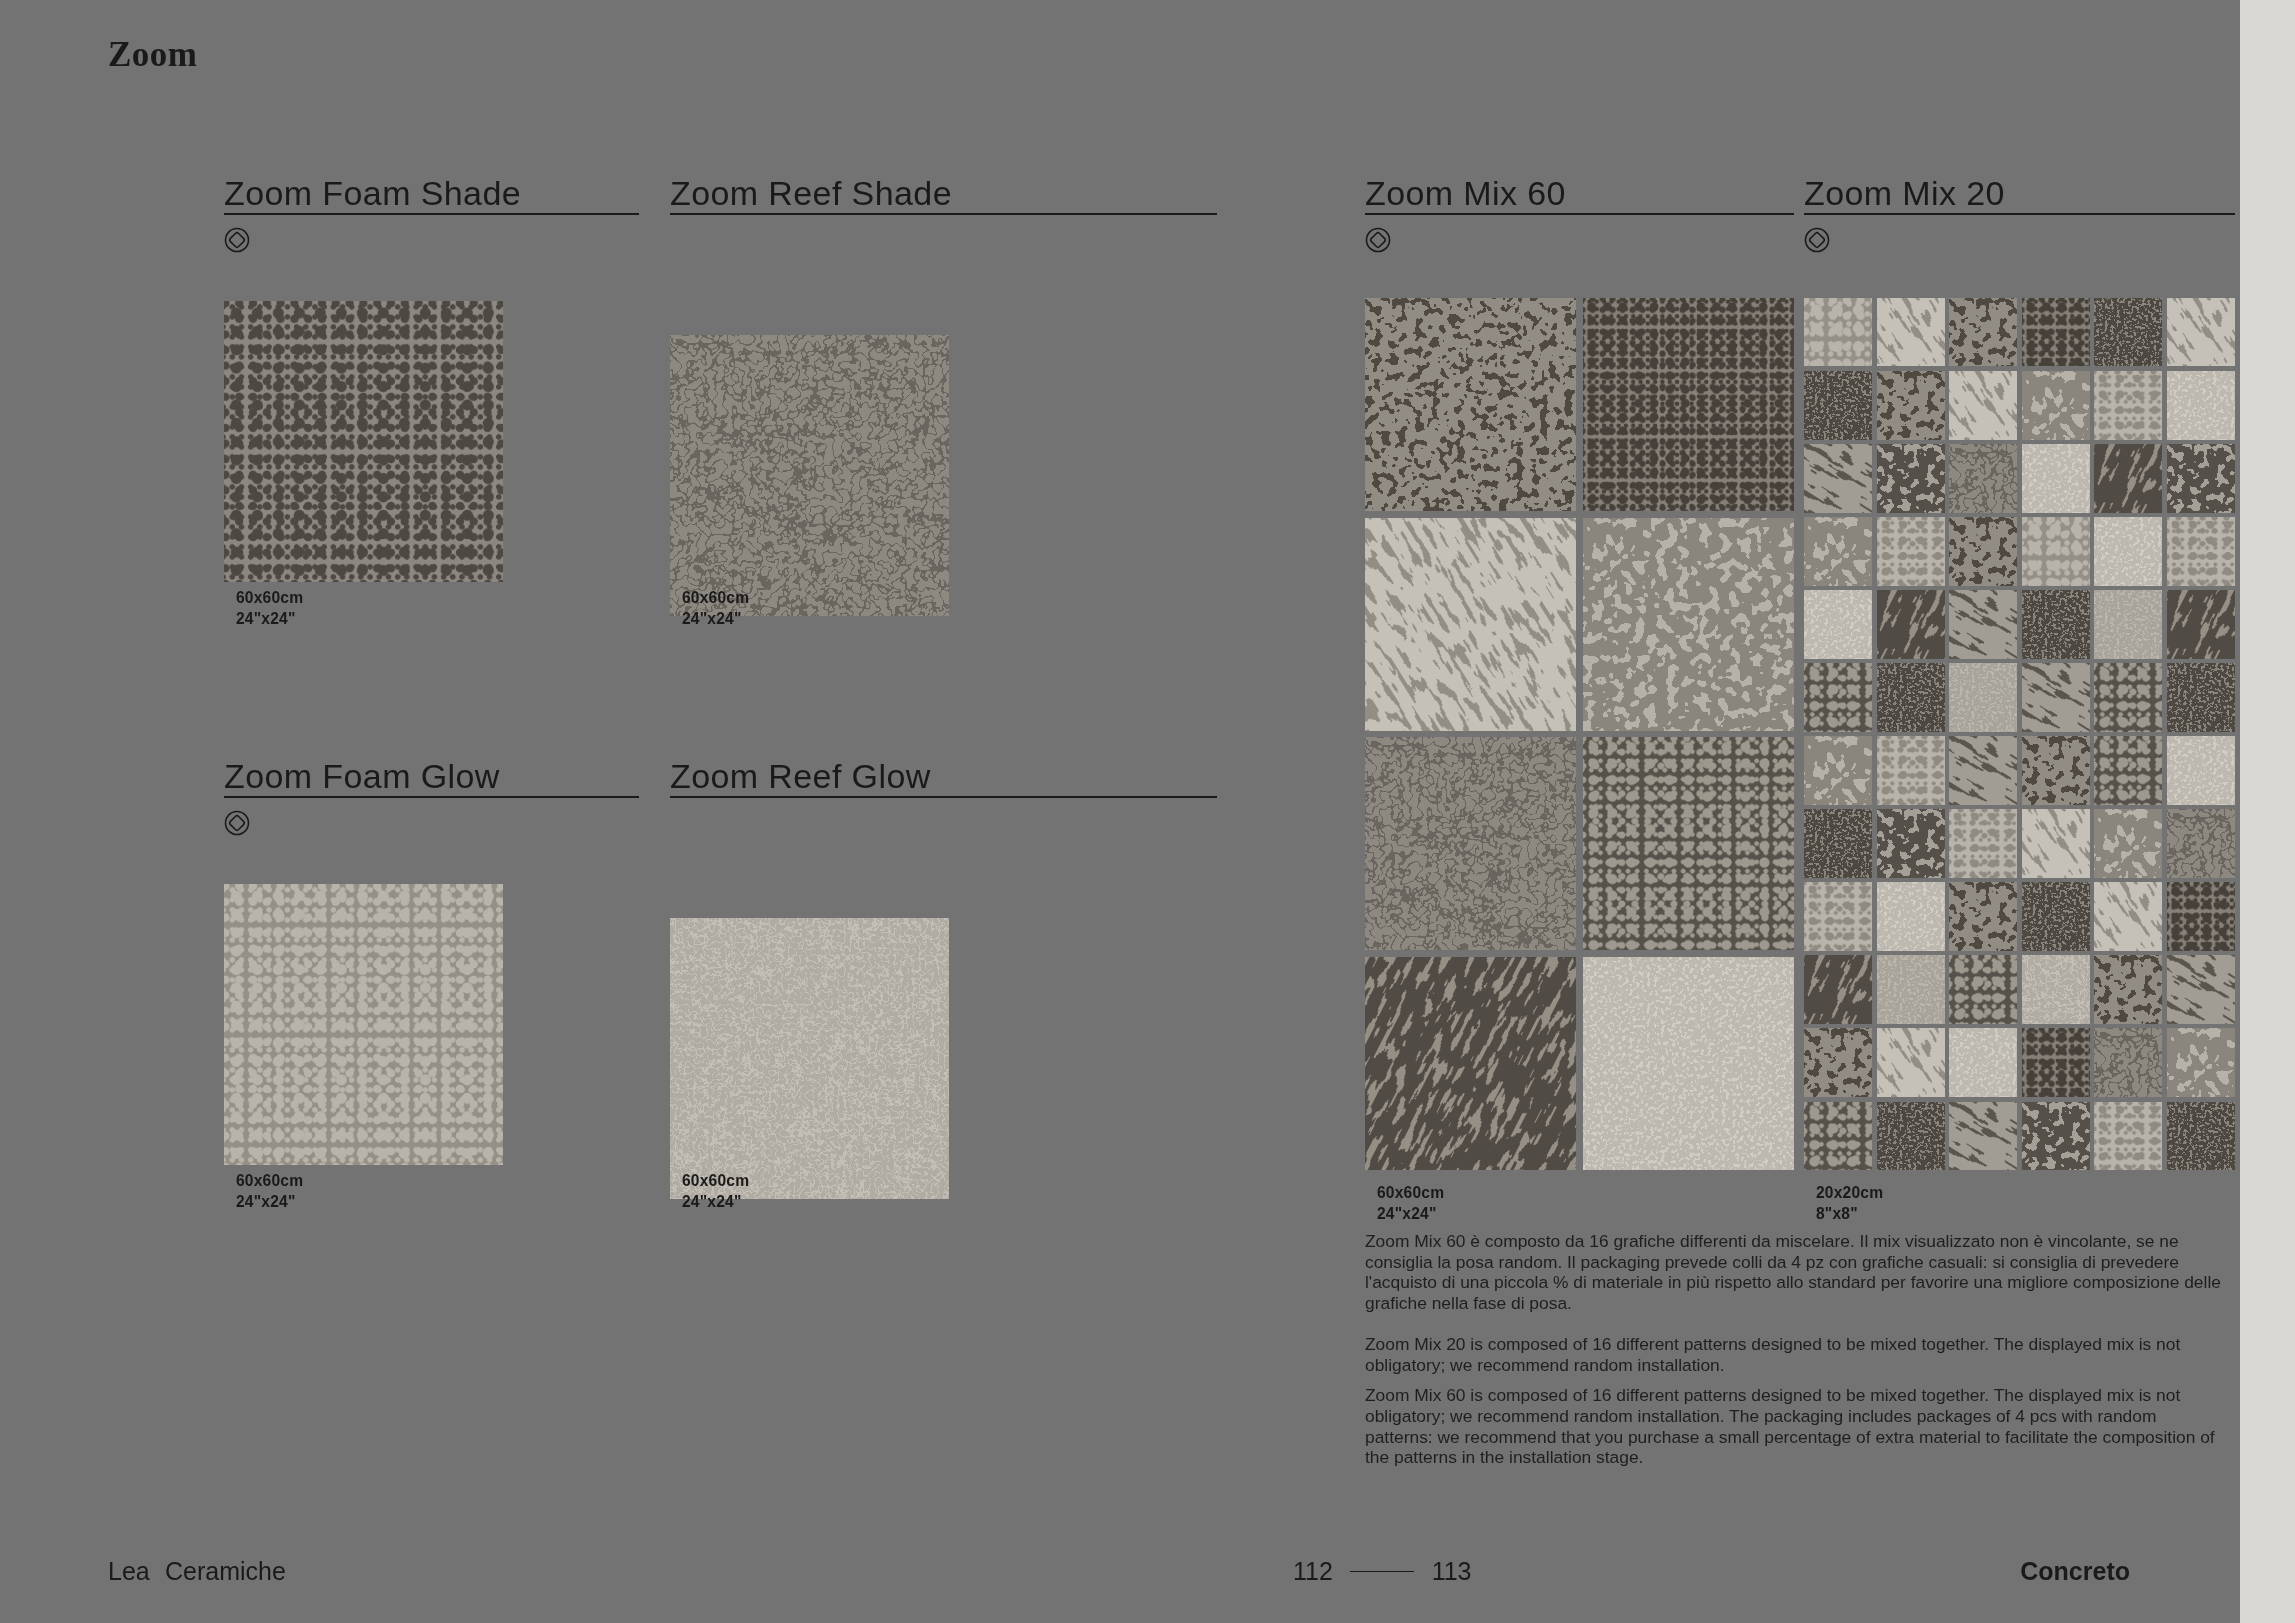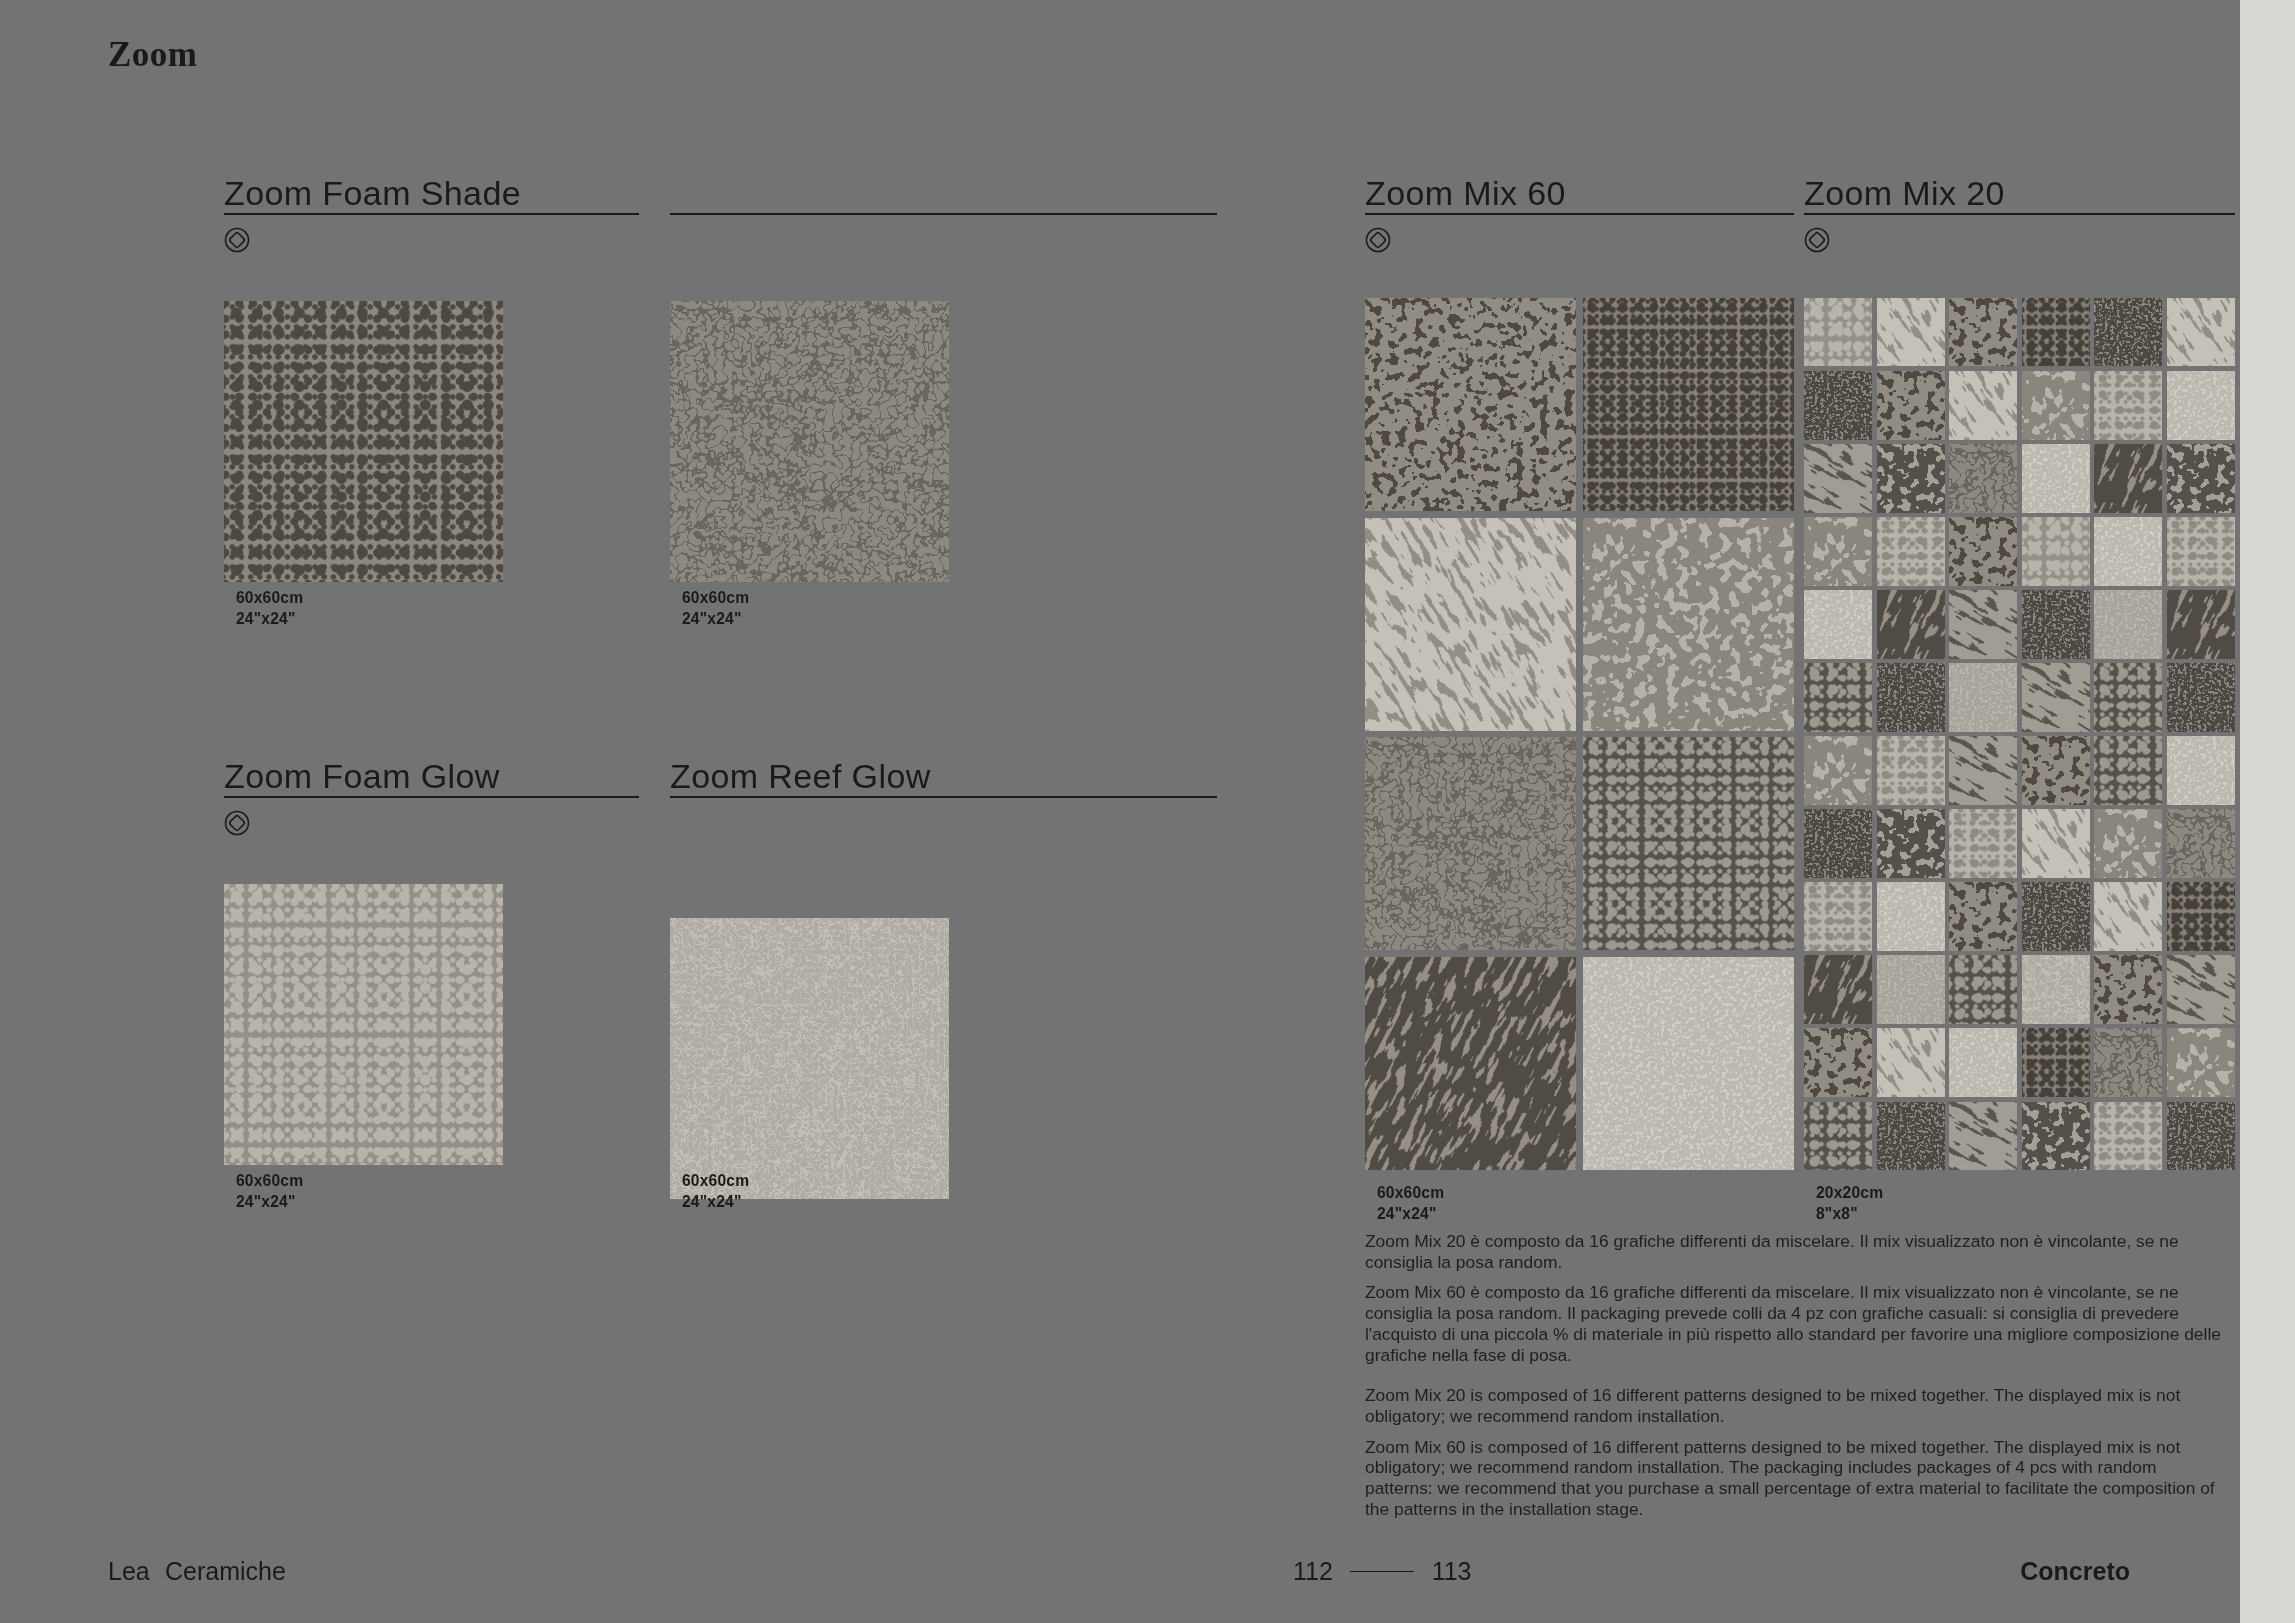--- a/index.html
+++ b/index.html
@@ -171,20 +171,21 @@
         </svg>
     </div>
     <div class="swatch pat-foam-shade"></div>
     <div class="sizes">
       <span>60x60cm</span><br>
       <span>24"x24"</span>
     </div>
   </section>
 
   <section class="product" style="left:670px;top:176px;width:547px;height:459px">
+    <h2 class="sec-title">Zoom Reef Shade</h2>
     <div class="rule"></div>
     <div class="swatch pat-reef-shade"></div>
     <div class="sizes">
       <span>60x60cm</span><br>
       <span>24"x24"</span>
     </div>
   </section>
 
   <section class="product" style="left:224px;top:759px;width:415px;height:459px">
     <h2 class="sec-title">Zoom Foam Glow</h2>
@@ -317,21 +318,20 @@
         <div class="tile pat-dots-light"></div>
         <div class="tile pat-dark-fine"></div>
       </div>
     <div class="sizes">
       <span>20x20cm</span><br>
       <span>8"x8"</span>
     </div>
   </section>
 
   <div class="notes">
-    <p>Zoom Mix 20 è composto da 16 grafiche differenti da miscelare. Il mix visualizzato non è vincolante, se ne consiglia la posa random.</p>
     <p>Zoom Mix 60 è composto da 16 grafiche differenti da miscelare. Il mix visualizzato non è vincolante, se ne consiglia la posa random. Il packaging prevede colli da 4 pz con grafiche casuali: si consiglia di prevedere l'acquisto di una piccola % di materiale in più rispetto allo standard per favorire una migliore composizione delle grafiche nella fase di posa.</p>
     <p class="en-first">Zoom Mix 20 is composed of 16 different patterns designed to be mixed together. The displayed mix is not obligatory; we recommend random installation.</p>
     <p>Zoom Mix 60 is composed of 16 different patterns designed to be mixed together. The displayed mix is not obligatory; we recommend random installation. The packaging includes packages of 4 pcs with random patterns: we recommend that you purchase a small percentage of extra material to facilitate the composition of the patterns in the installation stage.</p>
   </div>
 
   <div class="footer-brand">Lea Ceramiche</div>
   <div class="footer-pages">
     <span>112</span>
     <span class="page-divider"></span>
     <span>113</span>

